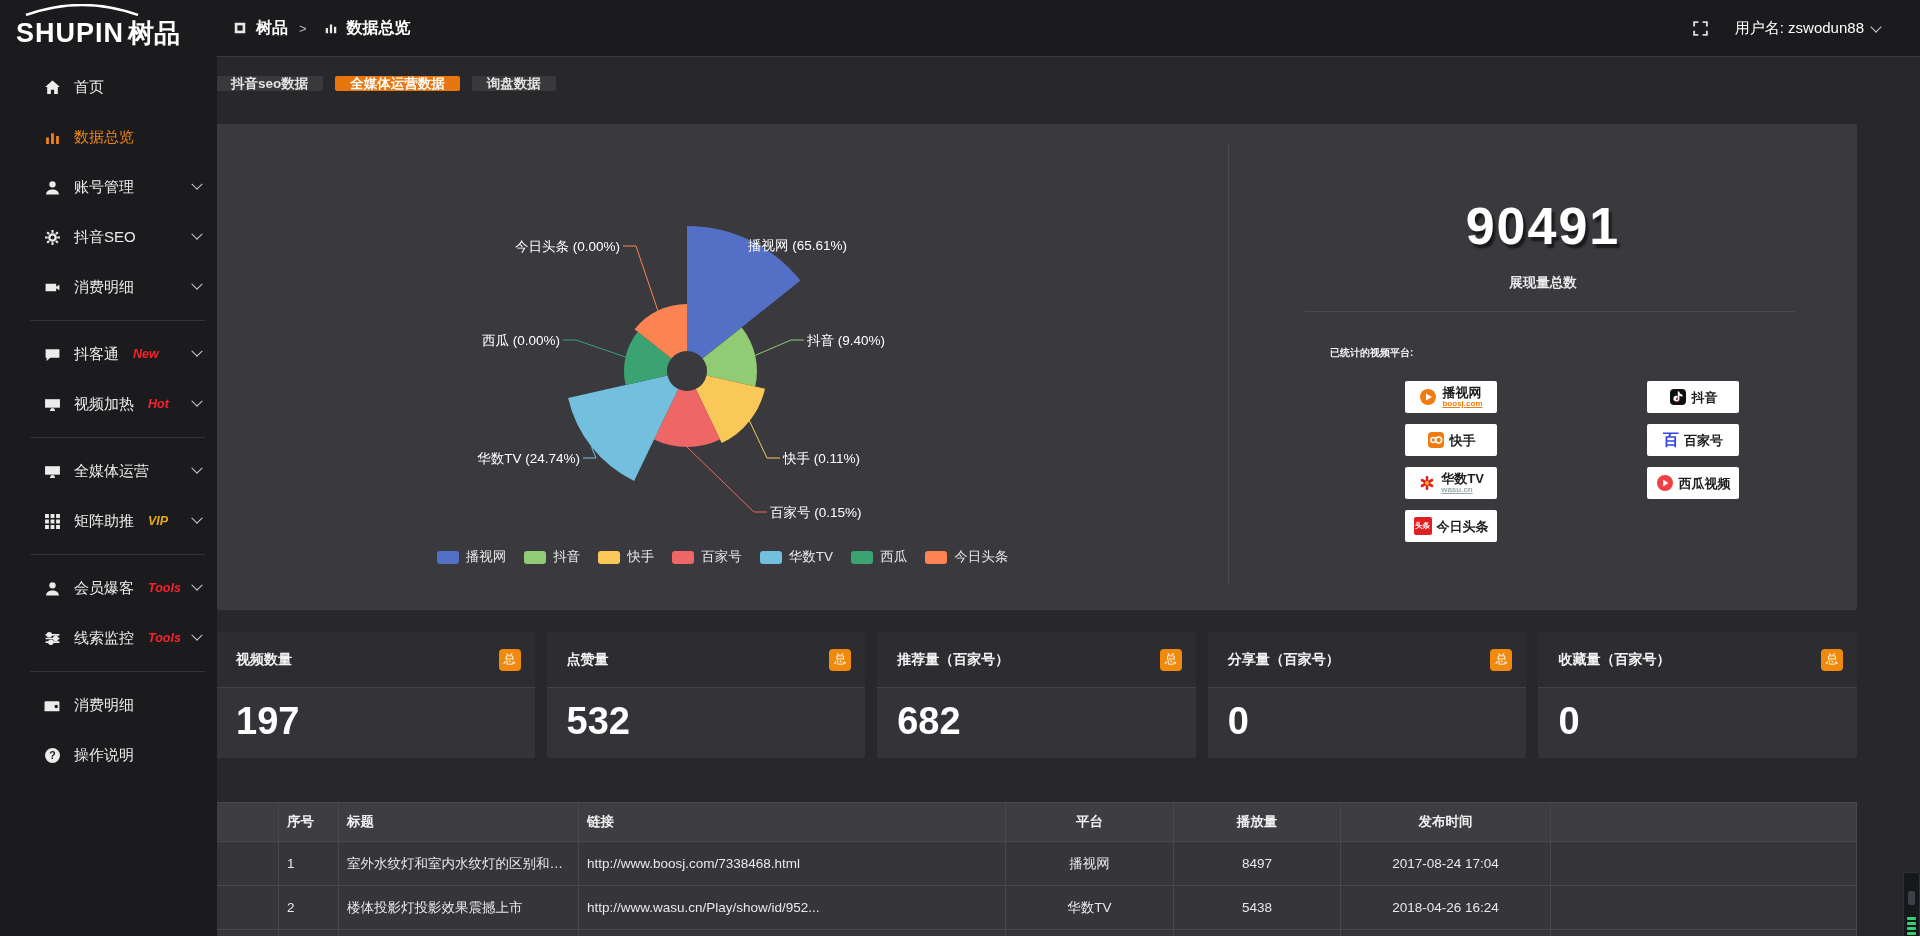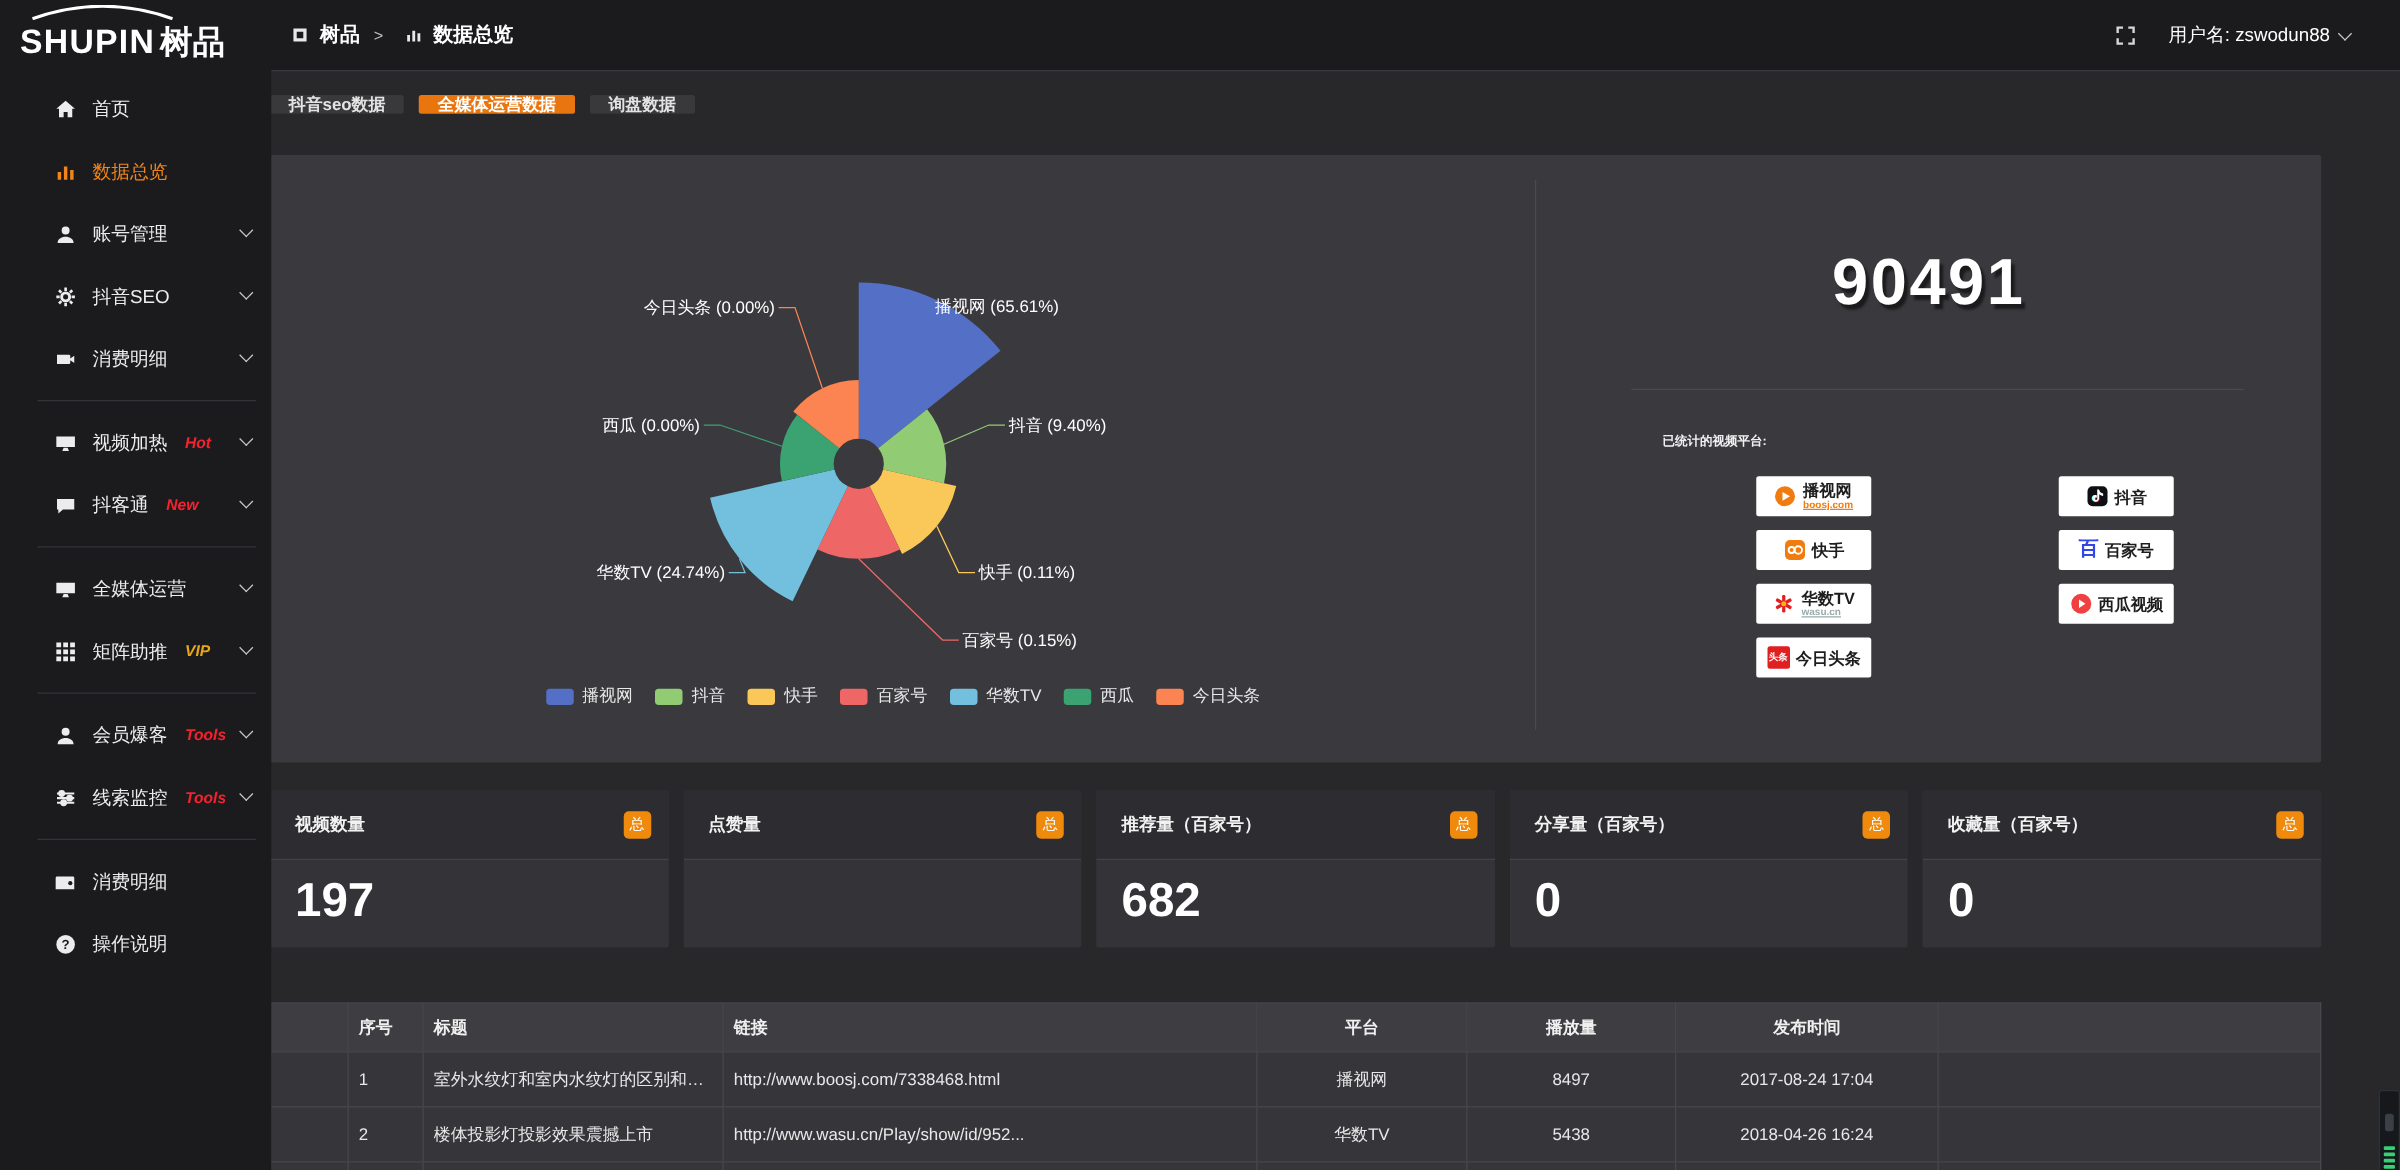--- a/index.html
+++ b/index.html
@@ -207,32 +207,32 @@
     <div class="sb-item">
       <svg class="sb-ico">
           <use href="#i-video"></use>
         </svg>
       <span>消费明细</span>
       <span class="sb-chev"></span>
     </div>
     <div class="sb-divider"></div>
     <div class="sb-item">
       <svg class="sb-ico">
+          <use href="#i-chat"></use>
+        </svg>
+      <span>抖客通</span>
+      <span class="sb-badge bd-red">New</span>
+      <span class="sb-chev"></span>
+    </div>
+    <div class="sb-item">
+      <svg class="sb-ico">
           <use href="#i-screen"></use>
         </svg>
       <span>视频加热</span>
       <span class="sb-badge bd-red">Hot</span>
-      <span class="sb-chev"></span>
-    </div>
-    <div class="sb-item">
-      <svg class="sb-ico">
-          <use href="#i-chat"></use>
-        </svg>
-      <span>抖客通</span>
-      <span class="sb-badge bd-red">New</span>
       <span class="sb-chev"></span>
     </div>
     <div class="sb-divider"></div>
     <div class="sb-item">
       <svg class="sb-ico">
           <use href="#i-screen"></use>
         </svg>
       <span>全媒体运营</span>
       <span class="sb-chev"></span>
     </div>
@@ -335,20 +335,21 @@
             <span class="lg-label">西瓜</span>
           </span>
           <span class="lg-item">
             <span class="lg-swatch" style="background: rgb(252, 132, 82);"></span>
             <span class="lg-label">今日头条</span>
           </span>
         </div>
     </div>
     <div class="v-divider"></div>
     <div class="big-number">90491</div>
+    <div class="big-caption">展现量总数</div>
     <div class="h-divider"></div>
     <div class="plat-caption">已统计的视频平台:</div>
 
     <div class="pcol pcol-left">
       <div class="pbadge">
         <svg width="18" height="18">
             <circle cx="9" cy="9" r="8" fill="#f07c10"></circle>
             <path d="M7 5.5L13 9 7 12.5z" fill="#fff"></path>
           </svg>
         <span class="pstack">
@@ -414,20 +415,21 @@
           <span class="card-title">视频数量</span>
         <span class="t-badge">总</span>
         </div>
       <div class="card-val">197</div>
     </div>
     <div class="card">
       <div class="card-head">
           <span class="card-title">点赞量</span>
         <span class="t-badge">总</span>
         </div>
+      <div class="card-val">532</div>
     </div>
     <div class="card">
       <div class="card-head">
           <span class="card-title">推荐量（百家号）</span>
         <span class="t-badge">总</span>
         </div>
       <div class="card-val">682</div>
     </div>
     <div class="card">
       <div class="card-head">

